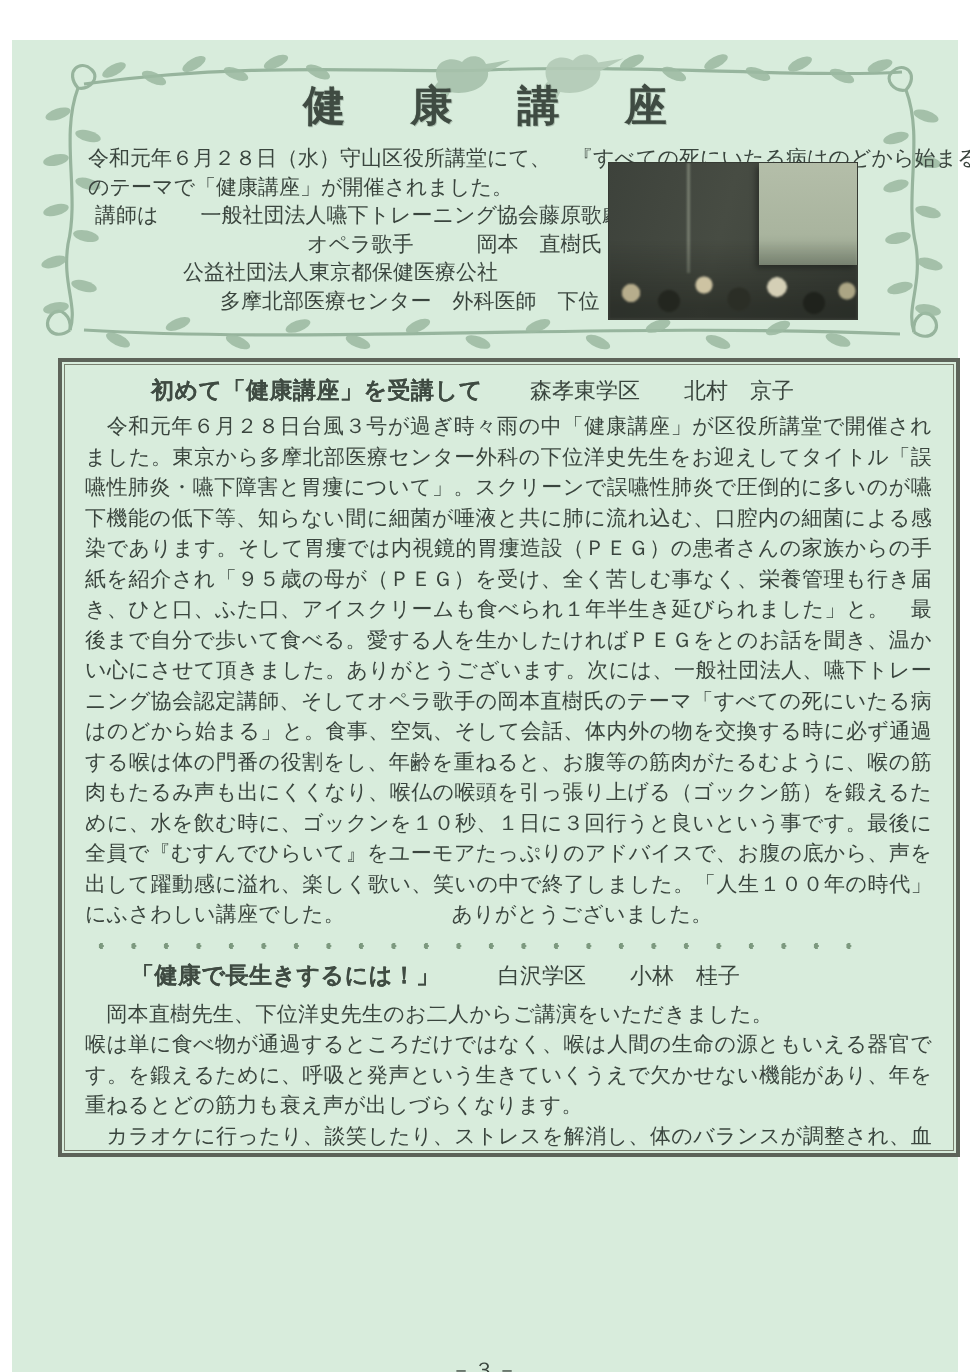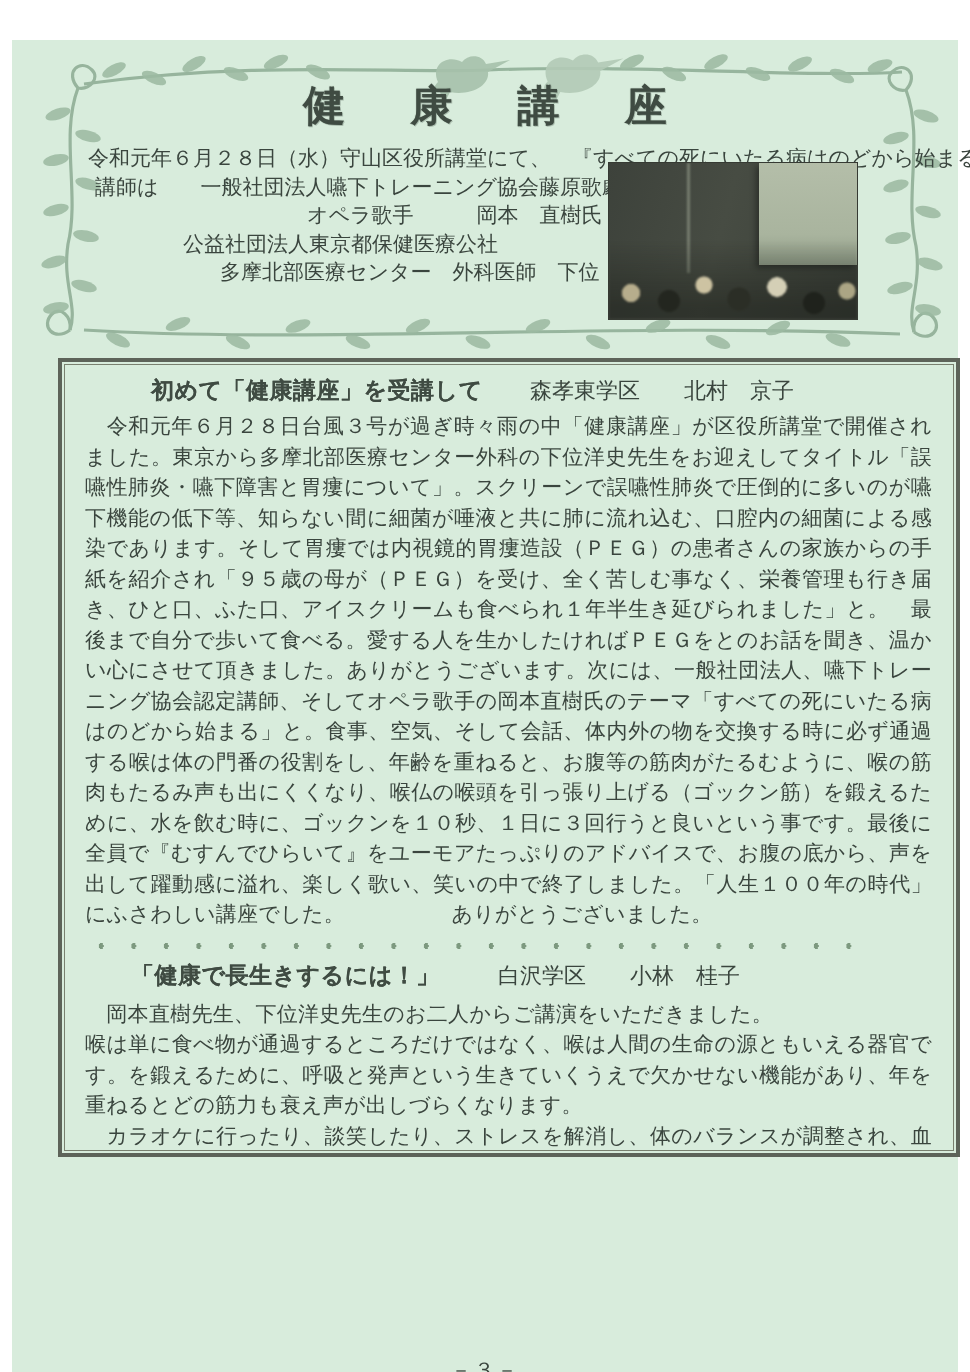--- a/index.html
+++ b/index.html
@@ -170,20 +170,21 @@
       <g>
         <path transform="translate(386,8)" fill="#a6c1ab" opacity="0.9" d="M34,30 C26,12 44,2 58,10 C64,2 78,2 82,12 L106,8 L84,20 C86,34 66,44 46,40 L40,52 L36,40 C28,38 30,34 34,30 Z"></path>
         <path transform="translate(494,6) scale(1.05)" fill="#b2cab6" opacity="0.9" d="M34,30 C26,12 44,2 58,10 C64,2 78,2 82,12 L106,8 L84,20 C86,34 66,44 46,40 L40,52 L36,40 C28,38 30,34 34,30 Z"></path>
       </g>
     </svg>
 
     <h1 class="title">健康講座</h1>
 
     <div class="intro">
       <div class="il il1">令和元年６月２８日（水）守山区役所講堂にて、　『すべての死にいたる病はのどから始まる』</div>
+      <div class="il il2">のテーマで「健康講座」が開催されました。</div>
       <div class="il il3">講師は　　一般社団法人嚥下トレーニング協会藤原歌劇団所属</div>
       <div class="il il4">オペラ歌手　　　岡本　直樹氏</div>
       <div class="il il5">公益社団法人東京都保健医療公社</div>
       <div class="il il6">多摩北部医療センター　外科医師　下位　洋史氏</div>
     </div>
 
     <div class="photo">
       <div class="ph-screen"></div>
       <div class="ph-beam"></div>
       <div class="ph-heads"></div>

